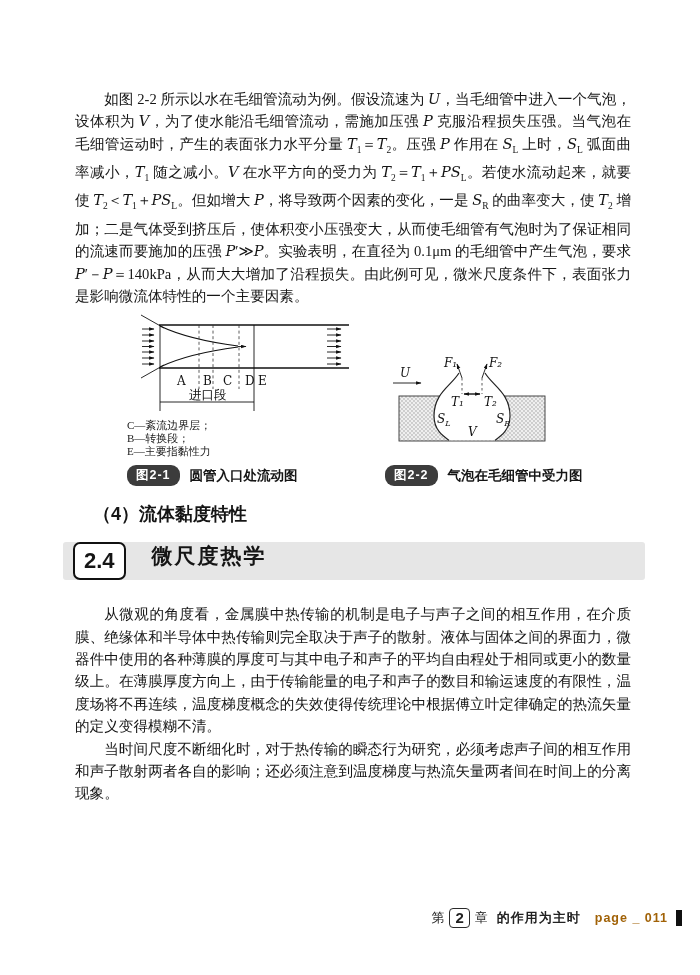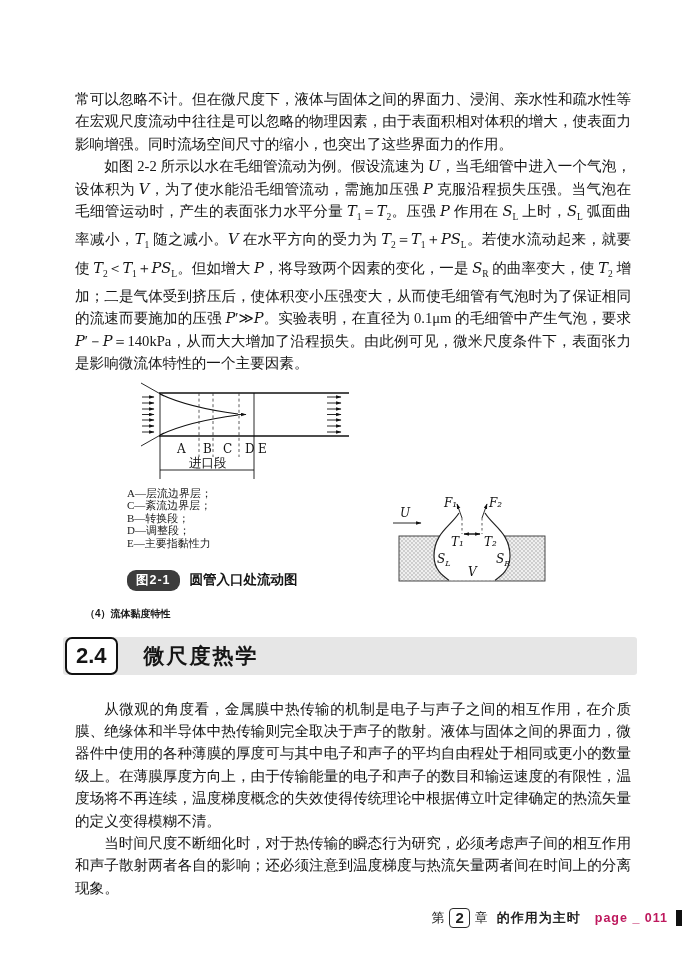--- a/index.html
+++ b/index.html
@@ -9,59 +9,58 @@
   p.body{margin:0;font-size:14.6px;line-height:22.4px;text-align:justify;}
   p.indent{text-indent:2em;}
   p.body i{font-family:"DejaVu Serif",serif;}
   sub{font-size:9.5px;}
 
   
   .figrow{display:flex;align-items:flex-end;margin:6px 0 0 52px;width:504px;justify-content:space-between;}
   .figcol{display:flex;flex-direction:column;}
   .legend{font-size:11px;line-height:12.6px;margin:2px 0 0 0;color:#1a1a1a;}
   .legend div{margin:0;}
-  .figcap{display:flex;align-items:center;margin-top:20px;}
+  .figcap{display:flex;align-items:center;margin-top:8px;}
   .figbadge{background:#3c3c3c;color:#fff;font-family:"Liberation Sans",sans-serif;
             font-weight:bold;font-size:12.5px;border-radius:9px;padding:2px 9px;letter-spacing:1px;}
   .figcap-text{font-family:Liberation Sans, sans-serif;font-weight:bold;font-size:13.5px;margin-left:10px;}
 
-  .subhead{font-family:"Liberation Sans",sans-serif;font-weight:bold;font-size:10px;
+  .subhead{font-family:"Liberation Sans",sans-serif;font-weight:bold;font-size:18px;
            margin:16px 0 5px 0;text-indent:1em;}
 
   
   .secband{position:relative;margin:16px 0 0 -12px;width:574px;height:38px;background:#e6e6e6;
-           border-radius:3px;display:flex;align-items:center;}
+           border-radius:3px;display:flex;align-items:flex-start;padding-left:8px;}
   .secnum{background:#fff;border:2.2px solid #111;border-radius:7px;height:34px;line-height:34px;
           padding:0 9px;font-family:"Liberation Sans",sans-serif;font-weight:bold;font-size:22px;
           margin-left:2px;}
   .sectitle{font-family:"Liberation Sans",sans-serif;font-weight:bold;font-size:21px;margin-left:26px;
             letter-spacing:2px;}
   .after-band{margin-top:23px !important;}
 
   
   .footer{position:absolute;top:908px;right:18px;display:flex;align-items:center;
           font-family:"Liberation Sans",sans-serif;font-size:13px;color:#222;}
   .chapnumbox{border:1.6px solid #2a2a2a;border-radius:4px;font-weight:bold;font-size:15px;
               padding:0 5px;margin:0 5px;line-height:18px;}
   .chaptitle{font-weight:bold;margin-left:9px;letter-spacing:1px;}
-  .pagelabel{font-weight:bold;color:#be185d;font-size:12.5px;margin-left:14px;letter-spacing:1px;}
+  .pagelabel{font-weight:bold;color:#a16207;font-size:12.5px;margin-left:14px;letter-spacing:1px;}
   .edgebar{width:6px;height:16px;background:#101010;margin-left:8px;}
 
   svg text{font-family:"DejaVu Serif",serif;}
   .svglabel{font-size:12px;}
   .svgcn{font-family:"Liberation Serif",serif;font-size:12.5px;}
   .ital{font-style:italic;}
 </style>
 </head>
 <body>
 
 <div class="page">
   <div class="content">
 
-    <p class="body">常可以忽略不计。但在微尺度下，液体与固体之间的界面力、浸润、亲水性和疏水性等在宏观尺度流动中往往是可以忽略的物理因素，由于表面积相对体积的增大，使表面力影响增强。同时流场空间尺寸的缩小，也突出了这些界面力的作用。</p>
     <p class="body indent">如图 2-2 所示以水在毛细管流动为例。假设流速为 <i>U</i>，当毛细管中进入一个气泡，设体积为 <i>V</i>，为了使水能沿毛细管流动，需施加压强 <i>P</i> 克服沿程损失压强。当气泡在毛细管运动时，产生的表面张力水平分量 <i>T</i><sub>1</sub>＝<i>T</i><sub>2</sub>。压强 <i>P</i> 作用在 <i>S</i><sub>L</sub> 上时，<i>S</i><sub>L</sub> 弧面曲率减小，<i>T</i><sub>1</sub> 随之减小。<i>V</i> 在水平方向的受力为 <i>T</i><sub>2</sub>＝<i>T</i><sub>1</sub>＋<i>PS</i><sub>L</sub>。若使水流动起来，就要使 <i>T</i><sub>2</sub>＜<i>T</i><sub>1</sub>＋<i>PS</i><sub>L</sub>。但如增大 <i>P</i>，将导致两个因素的变化，一是 <i>S</i><sub>R</sub> 的曲率变大，使 <i>T</i><sub>2</sub> 增加；二是气体受到挤压后，使体积变小压强变大，从而使毛细管有气泡时为了保证相同的流速而要施加的压强 <i>P</i>′≫<i>P</i>。实验表明，在直径为 0.1μm 的毛细管中产生气泡，要求 <i>P</i>′－<i>P</i>＝140kPa，从而大大增加了沿程损失。由此例可见，微米尺度条件下，表面张力是影响微流体特性的一个主要因素。</p>
 
     <div class="figrow">
 
       <div class="figcol" style="width:250px;">
         <svg width="230" height="104" viewBox="0 0 230 104">
           <defs>
             <marker id="arrA" markerWidth="8" markerHeight="6" refX="5.5" refY="2" orient="auto">
               <path d="M0,0 L6,2 L0,4 z" fill="#111"></path>
             </marker>
@@ -114,24 +113,22 @@
             <text x="131" y="72">E</text>
           </g>
           <text class="svgcn" x="62" y="86" fill="#111">进口段</text>
 
           <line x1="33" y1="89" x2="127" y2="89" stroke="#111" stroke-width="0.9"></line>
           <line x1="33" y1="89" x2="33" y2="98" stroke="#111" stroke-width="0.9"></line>
           <line x1="127" y1="89" x2="127" y2="98" stroke="#111" stroke-width="0.9"></line>
         </svg>
 
         <div class="legend">
-          <div>A—层流边界层；</div>
           <div>C—紊流边界层；</div>
           <div>B—转换段；</div>
-          <div>D—调整段；</div>
           <div>E—主要指黏性力</div>
         </div>
 
         <div class="figcap">
           <span class="figbadge">图2-1</span>
           <span class="figcap-text">圆管入口处流动图</span>
         </div>
       </div>
 
       <div class="figcol" style="width:246px;">
@@ -167,20 +164,24 @@
           <line x1="95" y1="38" x2="79" y2="38" stroke="#111" stroke-width="0.9" marker-end="url(#arrB)"></line>
           <line x1="79" y1="38" x2="95" y2="38" stroke="#111" stroke-width="0.9" marker-end="url(#arrB)"></line>
           <text class="svglabel ital" x="66" y="50" fill="#111">T₁</text>
           <text class="svglabel ital" x="99" y="50" fill="#111">T₂</text>
 
           <text class="svglabel ital" x="52" y="67" fill="#111"><tspan>S</tspan><tspan dy="3" font-size="8">L</tspan></text>
           <text class="svglabel ital" x="111" y="67" fill="#111"><tspan>S</tspan><tspan dy="3" font-size="8">R</tspan></text>
           <text class="svglabel ital" x="83" y="80" fill="#111">V</text>
         </svg>
 
+        <div class="figcap" style="margin-top:14px;">
+          <span class="figbadge">图2-2</span>
+          <span class="figcap-text">气泡在毛细管中受力图</span>
+        </div>
       </div>
     </div>
 
     <div class="subhead">（4）流体黏度特性</div>
 
     <div class="secband">
       <span class="secnum">2.4</span>
       <span class="sectitle">微尺度热学</span>
     </div>
 

